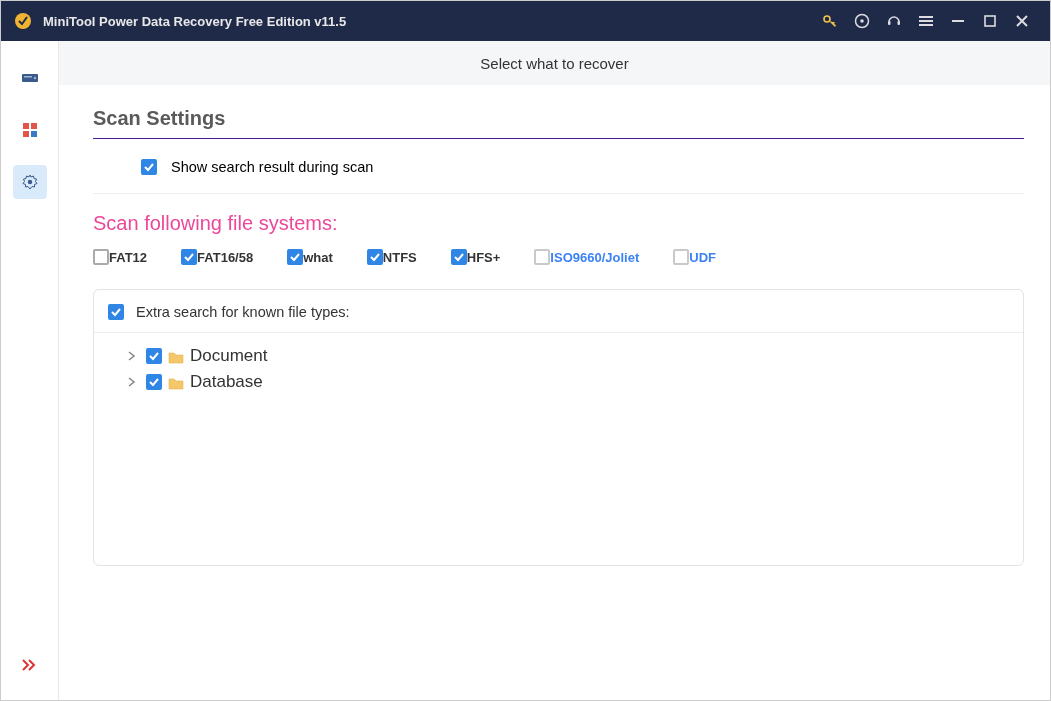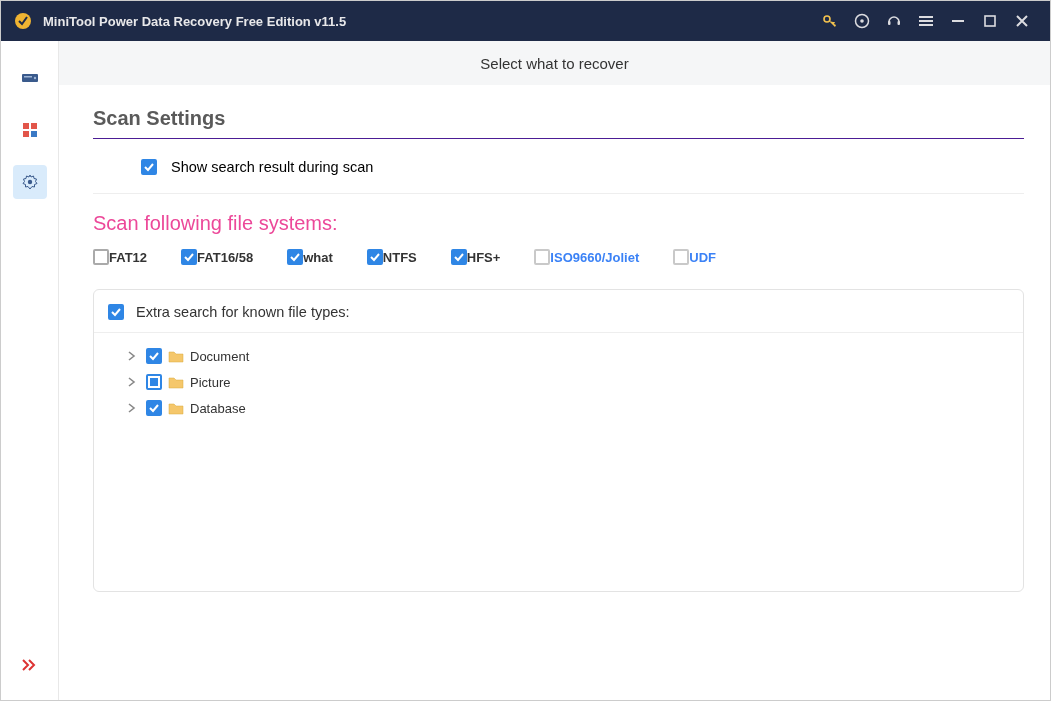--- a/index.html
+++ b/index.html
@@ -27,21 +27,21 @@
 .cb.checked svg { display:block; }
 .cb svg { display:none; }
 .cb.unchecked-gray { border-color:#aaa; }
 .cb.disabled { border-color:#c9c9c9; cursor:default; }
 .fs-row { display:flex; gap:34px; flex-wrap:wrap; margin-top:14px; }
 .fs-item { display:flex; align-items:center; gap:0; font-size:13px; font-weight:700; color:#333; cursor:pointer; }
 .fs-item.disabled { color:#3b82f6; cursor:default; }
 .tree-panel { border:1px solid #e3e3e3; border-radius:6px; margin-top:24px; padding:0; }
 .tree-head { padding:14px 14px 12px 14px; display:flex; align-items:center; gap:12px; font-size:14.5px; color:#333; border-bottom:1px solid #eee;}
 .tree-body { padding:10px 14px 170px 30px; }
-.tree-row { display:flex; align-items:center; gap:6px; height:26px; font-size:13px; color:#333;}
+.tree-row { display:flex; align-items:center; gap:6px; height:26px; font-size:17px; color:#333;}
 .chev { width:16px; height:16px; display:flex; align-items:center; justify-content:center; cursor:pointer; color:#888;}
 .folder { width:16px; height:14px; display:inline-block; }
 .footer { display:flex; justify-content:flex-end; gap:16px; padding:14px 26px 24px 0; }
 .lbl-sub { font-size:20px; color:#ec4899; margin-top:22px; }
 </style>
 </head>
 <body>
 
 <div class="window">
 
@@ -219,32 +219,20 @@
                     <path d="M1 3 L6 3 L8 5 L15 5 L15 13 L1 13 Z" fill="#f5c76b" stroke="#d8a83f" stroke-width="0.5"></path>
                   </svg></span>
               <span>Document</span>
             </div>
             <div class="tree-row">
               <span class="chev">
                   <svg width="8" height="10" viewBox="0 0 8 10">
                     <path d="M1 1 L6 5 L1 9" fill="none" stroke="#888" stroke-width="1.6"></path>
                   </svg>
                 </span>
-              <span class="cb partial"></span>
-              <span class="folder"><svg width="16" height="14" viewBox="0 0 16 14">
-                    <path d="M1 3 L6 3 L8 5 L15 5 L15 13 L1 13 Z" fill="#f5c76b" stroke="#d8a83f" stroke-width="0.5"></path>
-                  </svg></span>
-              <span>Picture</span>
-            </div>
-            <div class="tree-row">
-              <span class="chev">
-                  <svg width="8" height="10" viewBox="0 0 8 10">
-                    <path d="M1 1 L6 5 L1 9" fill="none" stroke="#888" stroke-width="1.6"></path>
-                  </svg>
-                </span>
               <span class="cb checked">
                   <svg width="10" height="10" viewBox="0 0 10 10">
                     <path d="M1 5 L4 8 L9 2" stroke="#fff" stroke-width="2" fill="none"></path>
                   </svg>
                 </span>
               <span class="folder"><svg width="16" height="14" viewBox="0 0 16 14">
                     <path d="M1 3 L6 3 L8 5 L15 5 L15 13 L1 13 Z" fill="#f5c76b" stroke="#d8a83f" stroke-width="0.5"></path>
                   </svg></span>
               <span>Database</span>
             </div>

